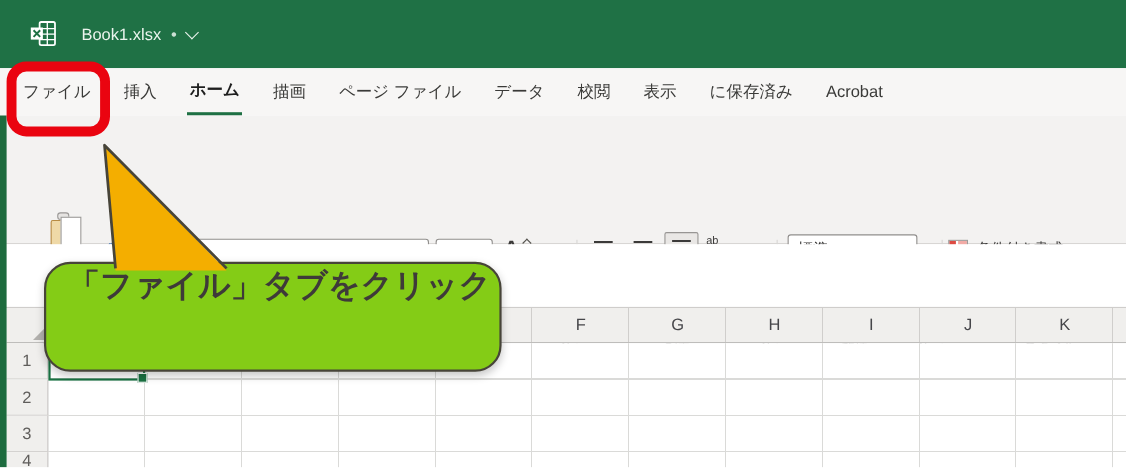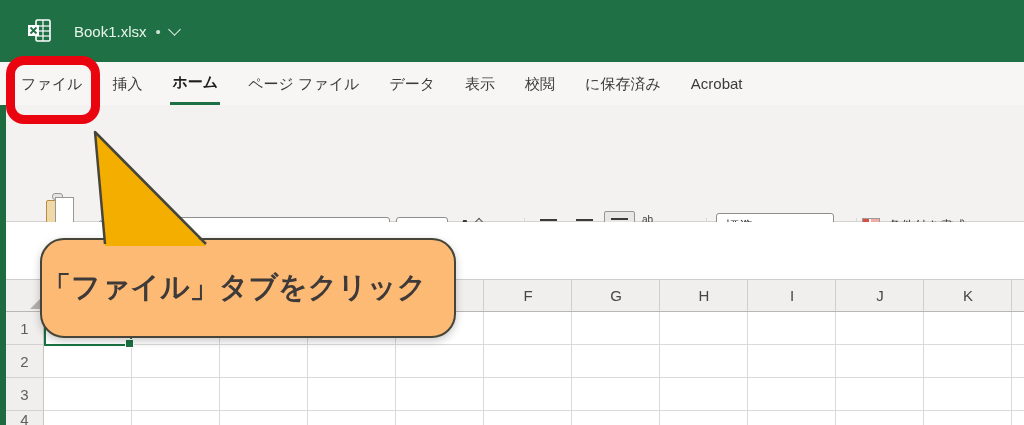--- a/index.html
+++ b/index.html
@@ -117,23 +117,23 @@
         border-bottom:1px solid #d4d2d0;box-sizing:border-box;display:flex;align-items:center;
         justify-content:center;font-size:15px;color:#5f5d5b;}
   .gridarea{left:44px;top:312px;width:980px;height:113px;background:#fff;
         background-image:repeating-linear-gradient(to right,transparent 0 87px,#dadad8 87px 88px),
                          repeating-linear-gradient(to bottom,transparent 0 32px,#dadad8 32px 33px);}
   .sel{left:44px;top:312px;width:88px;height:34px;border:2px solid #1a7243;box-sizing:border-box;}
   .handle{right:-4px;bottom:-4px;width:7px;height:7px;background:#1a7243;border:1.5px solid #fff;}
   .leftedge{left:0;top:105px;width:6px;height:320px;background:#1d6b3e;}
 
   
-  .callout-body{left:40px;top:238px;width:416px;height:100px;background:#fdba74;
+  .callout-body{left:40px;top:238px;width:416px;height:100px;background:#84cc16;
         border:2.5px solid #474439;border-radius:24px;box-sizing:border-box;z-index:50;
-        display:flex;align-items:center;
+        display:flex;align-items:flex-start;padding-left:20px;
         box-shadow:0 3px 8px rgba(0,0,0,.22);}
   .callout-text{font-size:29px;font-weight:bold;color:#3e3a39;white-space:nowrap;letter-spacing:0px;}
   .callout-tail{left:78px;top:124px;z-index:51;}
   .redbox{left:6px;top:56px;width:94px;height:68px;border:9px solid #ea0410;
           border-radius:18px;box-sizing:border-box;z-index:60;}
 </style>
 </head>
 <body>
 
 <div id="app">
@@ -159,30 +159,33 @@
     <div class="tab">
         <span>ファイル</span>
       </div>
     <div class="tab">
         <span>挿入</span>
       </div>
     <div class="tab active">
         <span>ホーム</span>
       </div>
     <div class="tab">
+        <span>描画</span>
+      </div>
+    <div class="tab">
         <span>ページ ファイル</span>
       </div>
     <div class="tab">
         <span>データ</span>
       </div>
     <div class="tab">
+        <span>校閲</span>
+      </div>
+    <div class="tab">
         <span>表示</span>
-      </div>
-    <div class="tab">
-        <span>校閲</span>
       </div>
     <div class="tab">
         <span>に保存済み</span>
       </div>
     <div class="tab">
         <span>Acrobat</span>
       </div>
   </div>
 
   <div class="abs ribbon">

